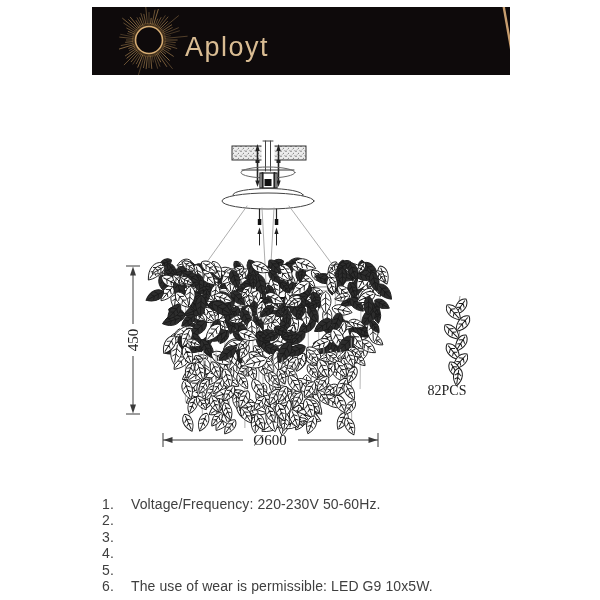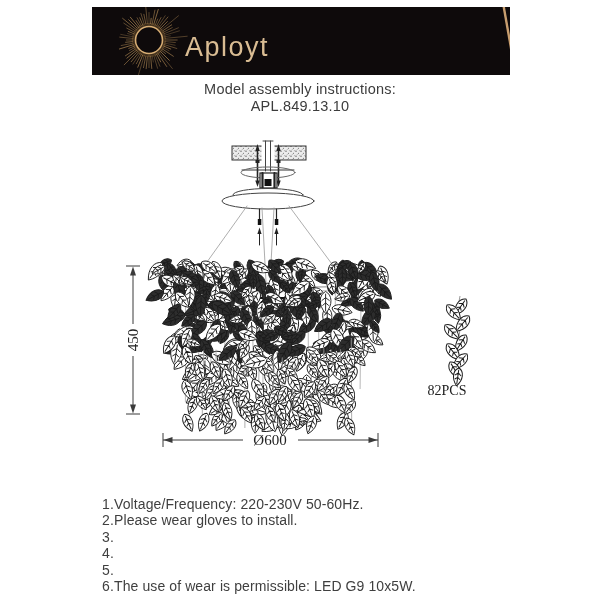--- a/index.html
+++ b/index.html
@@ -21,21 +21,21 @@
     position:absolute;top:81px;left:0;width:100%;text-align:center;
     color:#3c3c3c;font-size:14.5px;line-height:16.5px;letter-spacing:0.2px;font-weight:500;
   }
   #diagram{position:absolute;left:0;top:118px;width:600px;height:374px;}
   .instructions{
     position:absolute;left:0;top:496px;width:600px;margin:0;padding:0;list-style:none;
     color:#3f3f3f;font-size:14px;line-height:16.4px;font-weight:500;letter-spacing:0.1px;
   }
   .instructions li{display:flex;}
   .num{width:26px;text-align:right;margin-left:88px;flex:none;}
-  .txt{white-space:nowrap;}
+  .txt{margin-left:17px;white-space:nowrap;}
   .dimtext{font-family:"Liberation Serif",serif;fill:#222;}
 </style>
 </head>
 <body>
 
 <div class="page">
 
   <header class="banner">
     <svg id="banner-svg" viewBox="0 0 418 68">
       <g id="sunburst">
@@ -115,24 +115,20 @@
           <line x1="428" y1="92" x2="736.5" y2="-275.7" stroke="#c89e6f" stroke-width="1.6"></line>
           <line x1="428" y1="92" x2="795.7" y2="-216.5" stroke="#c89e6f" stroke-width="1.4"></line>
           <line x1="428" y1="92" x2="843.7" y2="-148" stroke="#c89e6f" stroke-width="1.3"></line>
           <line x1="428" y1="92" x2="879.1" y2="-72.2" stroke="#c89e6f" stroke-width="1.1"></line>
           <line x1="428" y1="92" x2="900.7" y2="8.6" stroke="#c89e6f" stroke-width="1"></line>
         </g>
     </svg>
     <div class="logo">Aployt</div>
   </header>
 
-  <div class="title">
-    <div>Model assembly instructions:</div>
-    <div>APL.849.13.10</div>
-  </div>
 
   <svg id="diagram" viewBox="0 118 600 374">
     <defs>
       <pattern id="stipple" width="5" height="5" patternUnits="userSpaceOnUse">
         <rect width="5" height="5" fill="#ececec"></rect>
         <circle cx="1" cy="1.2" r="0.65" fill="#4a4a4a"></circle>
         <circle cx="3.4" cy="3.2" r="0.55" fill="#5a5a5a"></circle>
         <circle cx="2.2" cy="4.4" r="0.45" fill="#777"></circle>
         <circle cx="4.3" cy="0.8" r="0.45" fill="#777"></circle>
       </pattern>
@@ -782,21 +778,20 @@
     </g>
   </svg>
 
   <ol class="instructions">
     <li>
       <span class="num">1.</span>
       <span class="txt">Voltage/Frequency: 220-230V 50-60Hz.</span>
     </li>
     <li>
       <span class="num">2.</span>
-      <span class="txt">Please wear gloves to install.</span>
     </li>
     <li>
       <span class="num">3.</span>
     </li>
     <li>
       <span class="num">4.</span>
     </li>
     <li>
       <span class="num">5.</span>
     </li>

